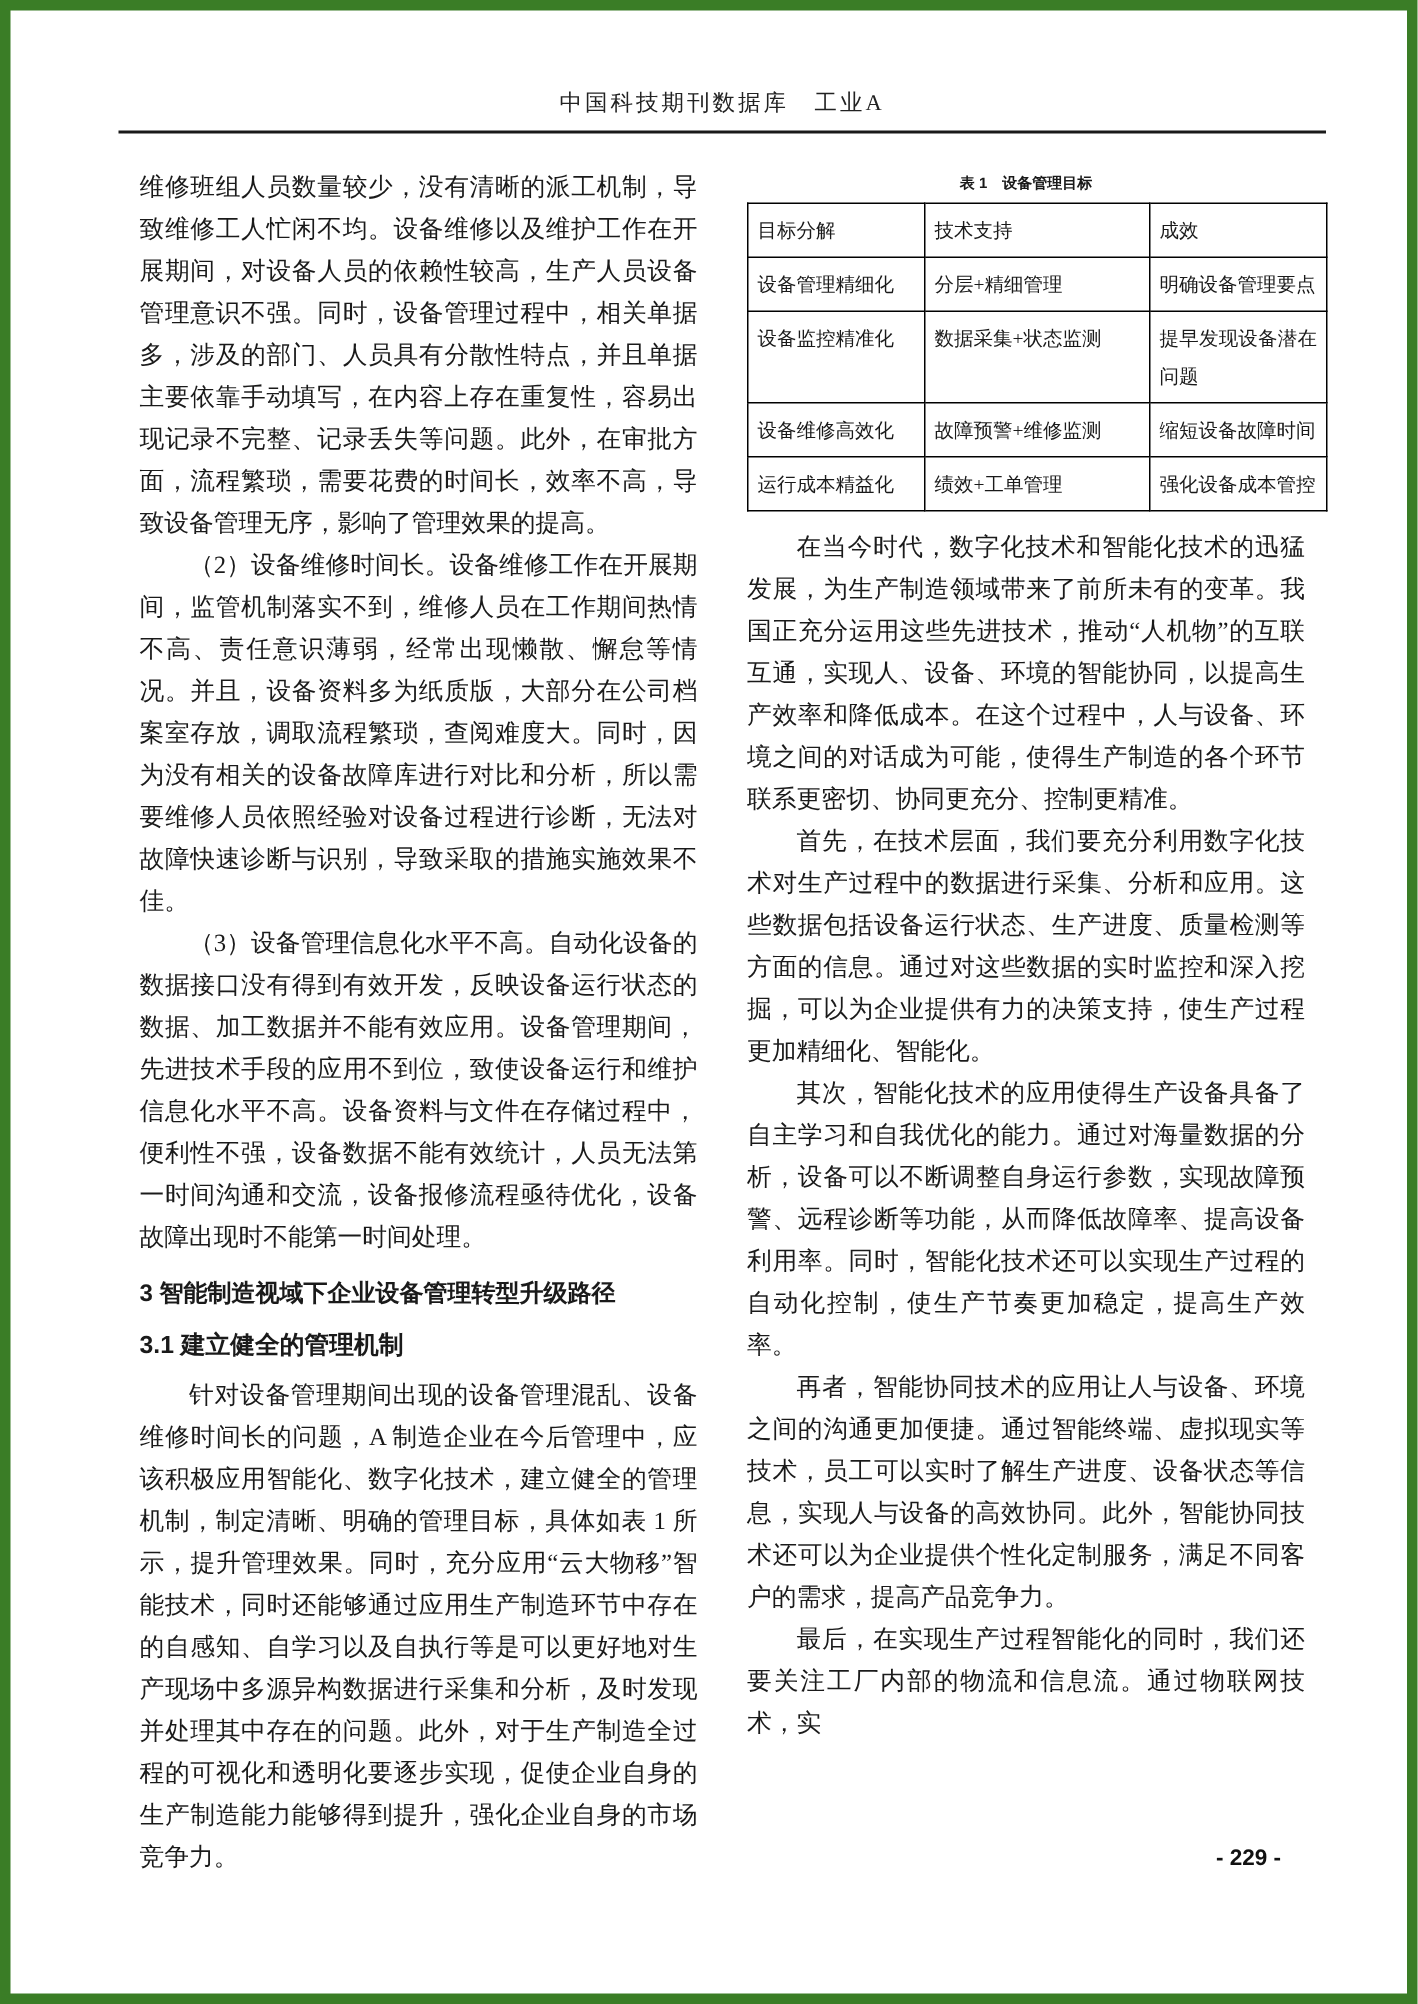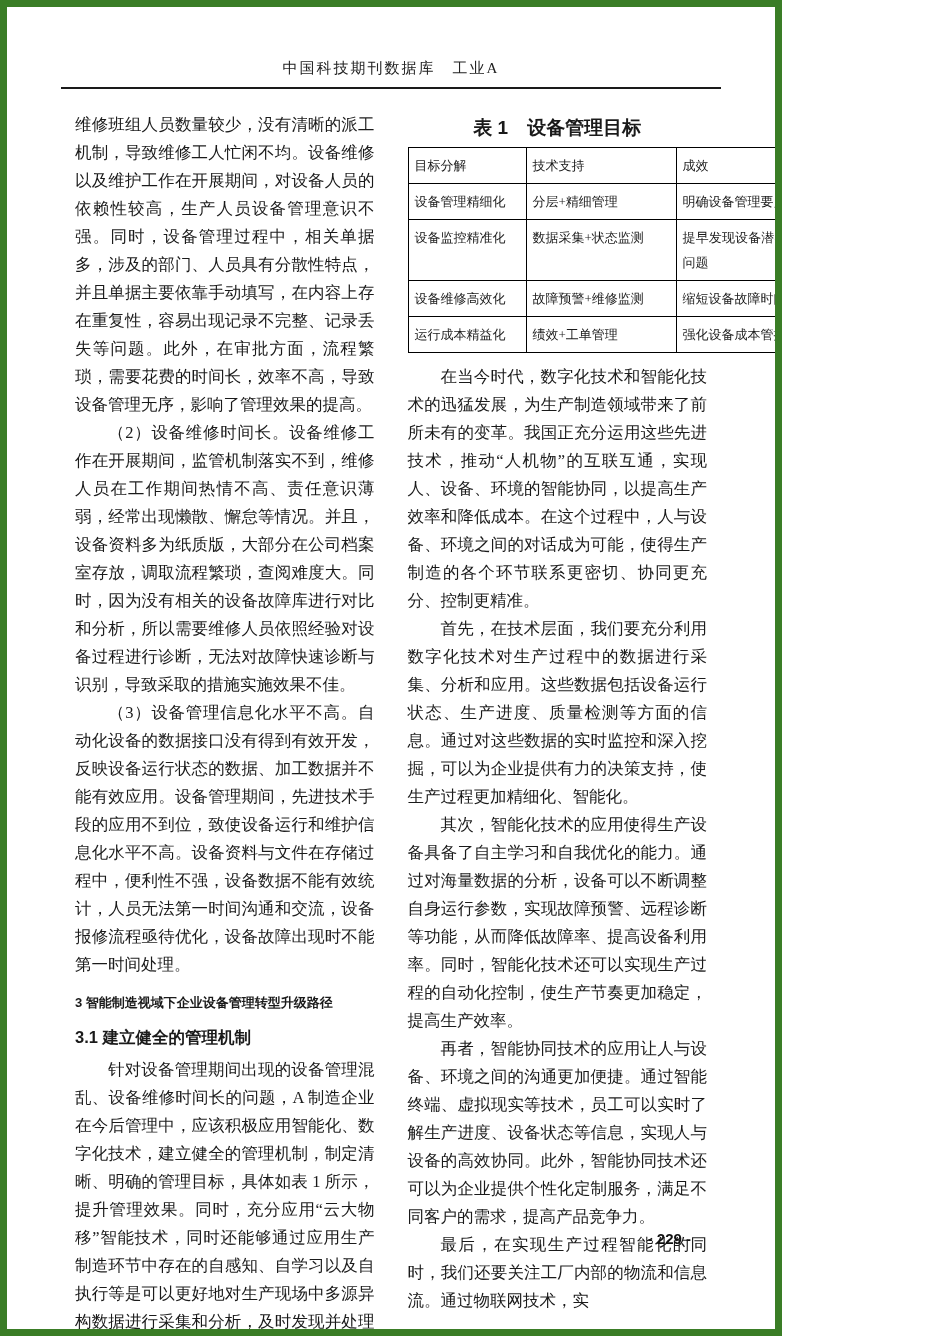--- a/index.html
+++ b/index.html
@@ -4,25 +4,26 @@
 <style>
   html, body { margin: 0; padding: 0; }
   body {
     width: 945px; height: 1336px;
     background: #ffffff;
     font-family: "Liberation Serif", "DejaVu Serif", serif;
     color: #1a1a1a;
   }
   .page-frame {
     box-sizing: border-box;
-    width: 782px; height: 1336px;
+    width: 945px; height: 1336px;
     border: 7px solid #3a7d26;
     background: #ffffff;
     position: relative;
     overflow: hidden;
+    padding-left: 18px;
   }
   .journal-header {
     margin-top: 52px;
     text-align: center;
     font-size: 15px;
     letter-spacing: 2px;
     color: #222;
   }
   .header-rule {
     border: none;
@@ -38,36 +39,36 @@
   .para {
     font-size: 16.5px;
     line-height: 28px;
     text-align: justify;
     margin: 0;
   }
   .indent { text-indent: 2em; }
   .sec-heading {
     font-family: "Liberation Sans", "DejaVu Sans", sans-serif;
     font-weight: bold;
-    font-size: 13px;
+    font-size: 16px;
     line-height: 31px;
     margin: 8px 0 6px 0;
     text-align: left;
   }
   .sub-heading {
     font-family: "Liberation Sans", "DejaVu Sans", sans-serif;
     font-weight: bold;
     font-size: 16.5px;
     line-height: 26px;
     margin: 4px 0 6px 0;
   }
   .table-caption {
     font-family: "Liberation Sans", "DejaVu Sans", sans-serif;
     font-weight: bold;
-    font-size: 19px;
+    font-size: 10px;
     text-align: center;
     margin: 4px 0 6px 0;
   }
   table.goal-table {
     border-collapse: collapse;
     width: 100%;
     table-layout: fixed;
     font-size: 13px;
     line-height: 25px;
   }

